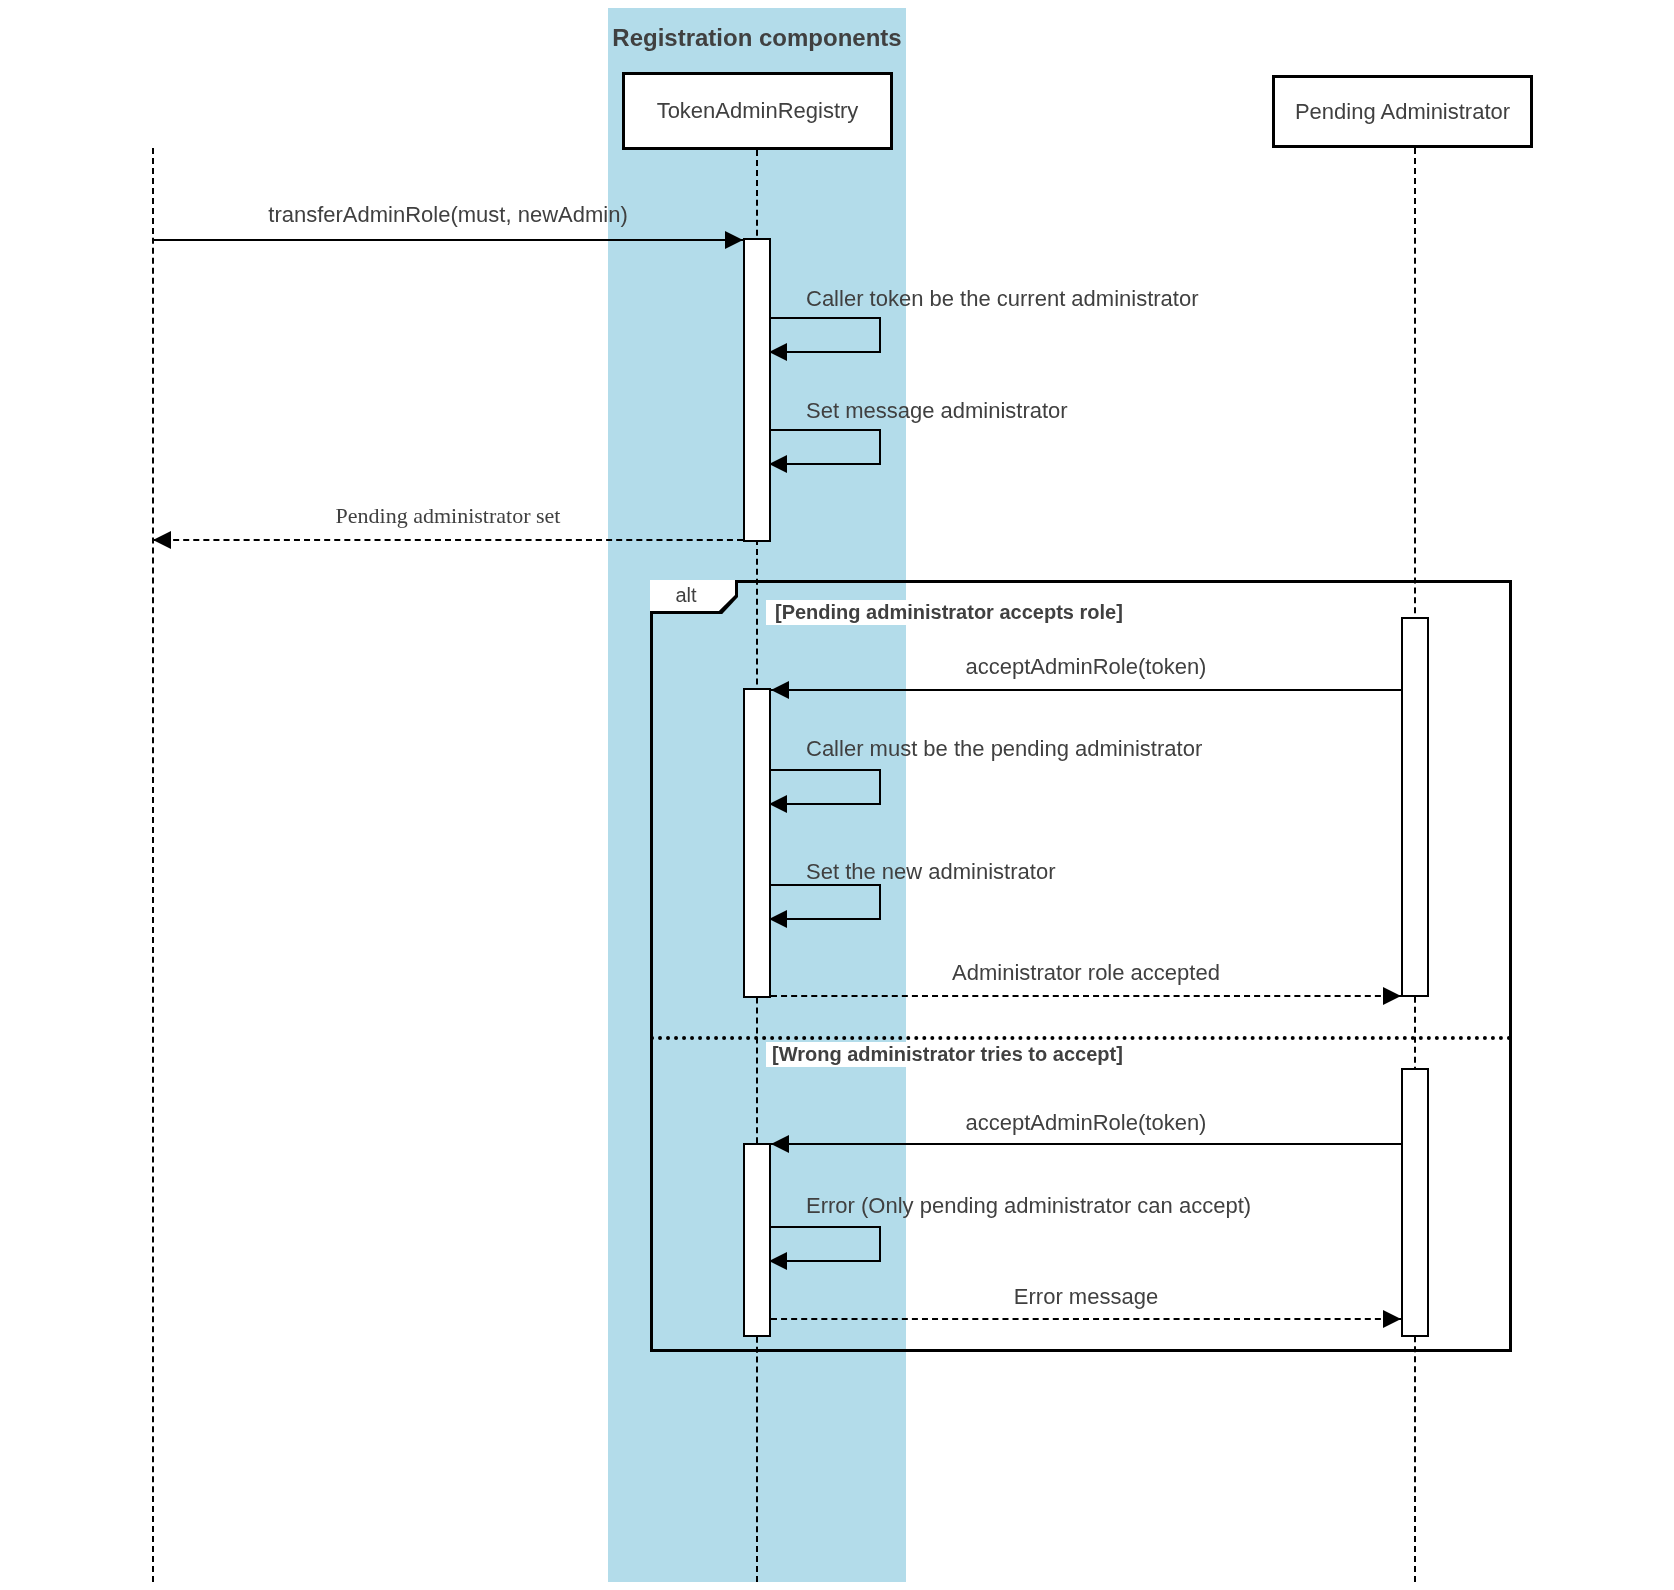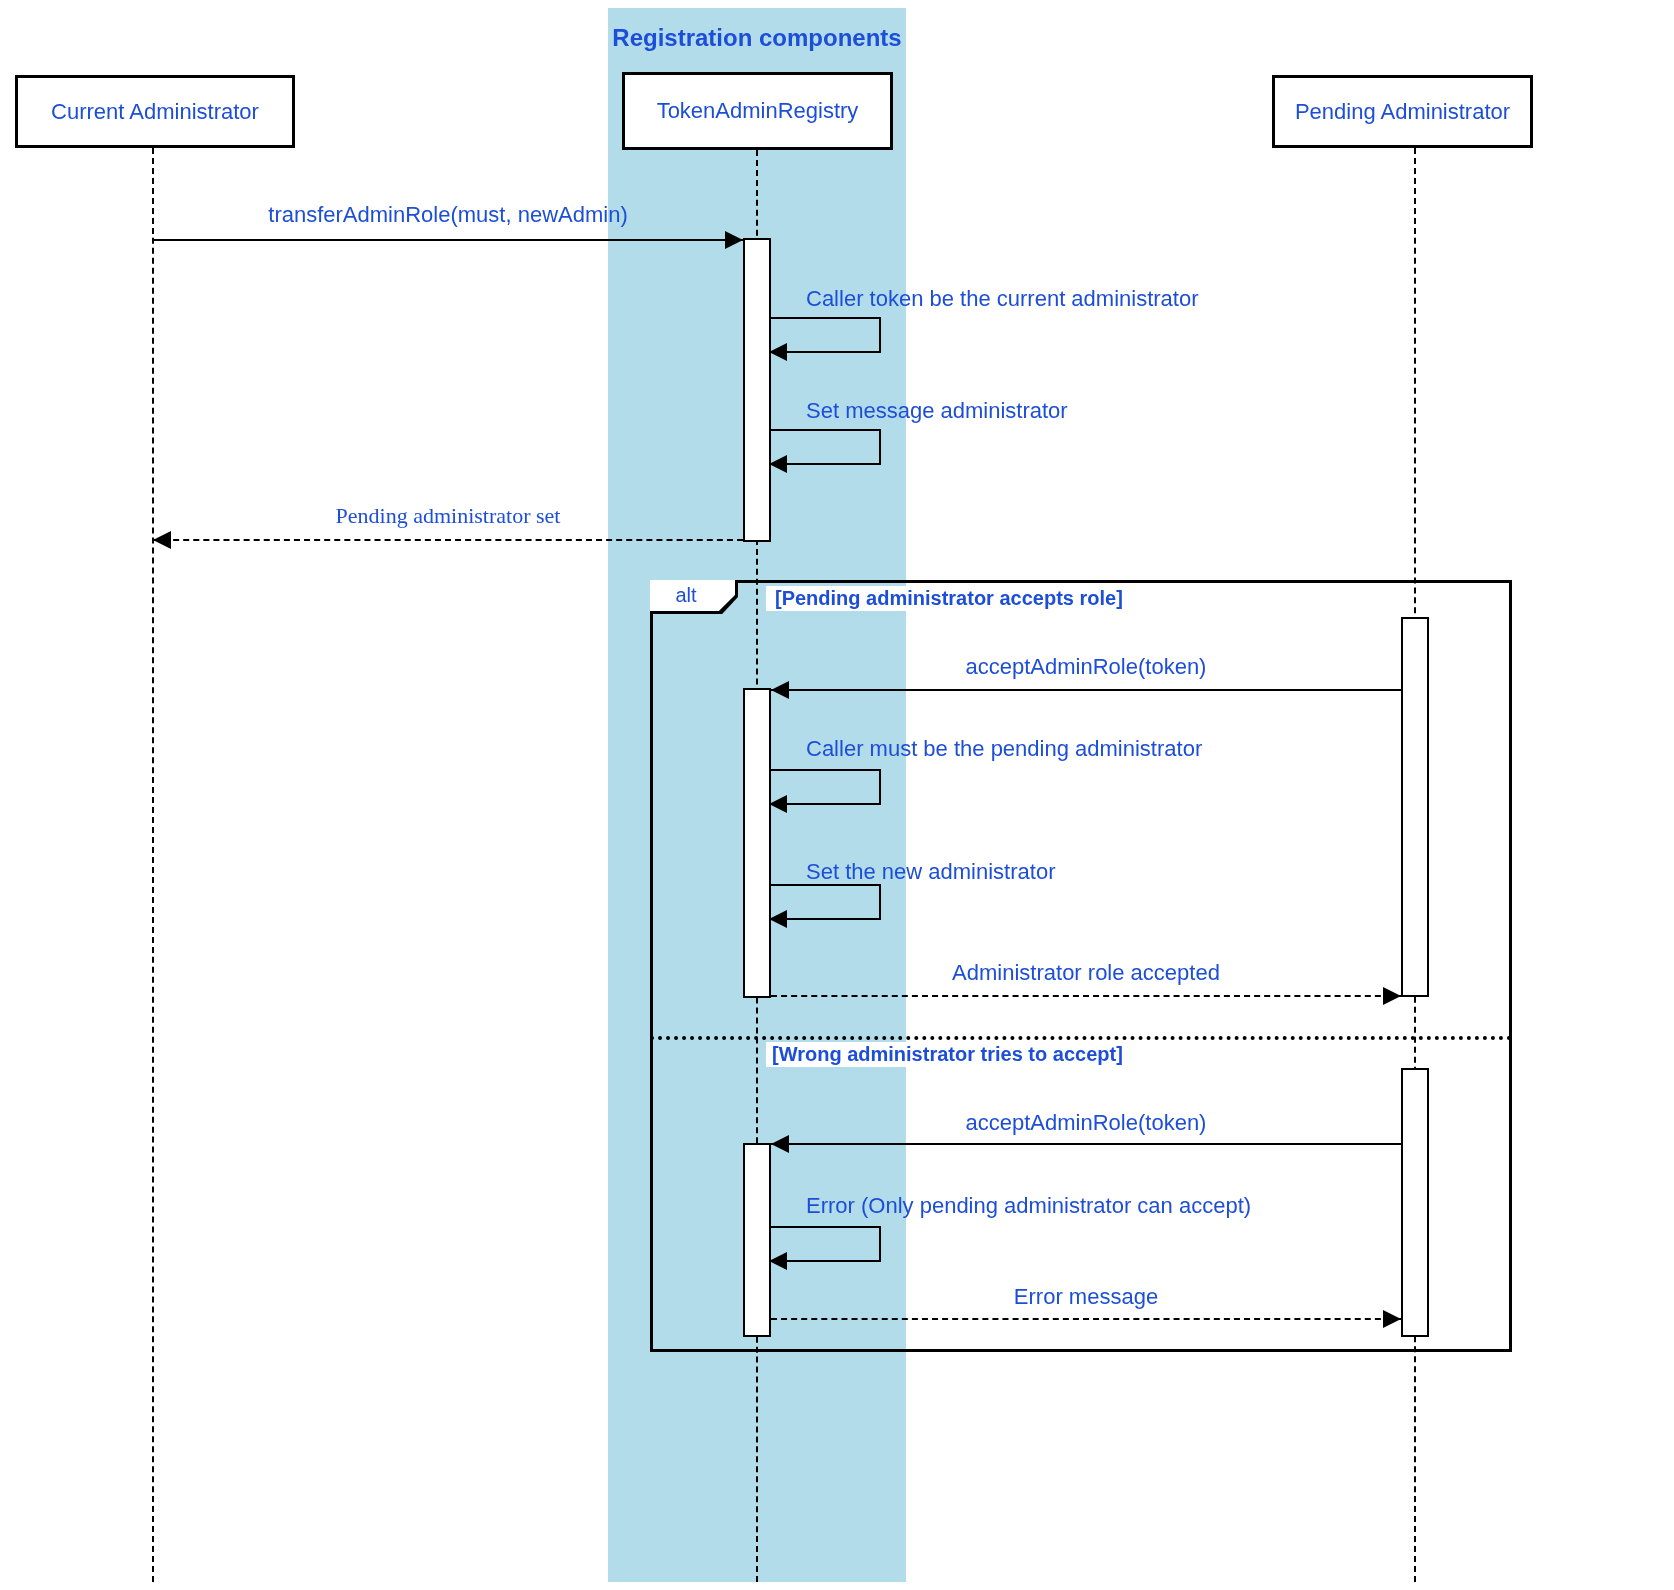--- a/index.html
+++ b/index.html
@@ -1,18 +1,18 @@
 <!DOCTYPE html>
 <html><head>
 <meta charset="utf-8">
 <style>
   html,body{margin:0;padding:0;background:#ffffff;}
   #canvas{
     position:relative;width:1674px;height:1590px;background:#ffffff;overflow:hidden;
-    font-family:"Liberation Sans", sans-serif;color:#1d4ed8;
+    font-family:"Liberation Sans", sans-serif;color:#404040;
   }
   .abs{position:absolute;box-sizing:border-box;}
   .frame-band{background:#b3dcea;}
   .frame-title{font-weight:bold;font-size:24px;text-align:center;white-space:nowrap;}
   .participant{
     background:#fff;border:3px solid #000;display:flex;align-items:center;justify-content:center;
     font-size:22px;white-space:nowrap;
   }
   .lifeline{width:0;border-left:2px dashed #000;}
   .activation{width:28px;background:#fff;border:2px solid #000;}
@@ -39,23 +39,20 @@
 
 <div id="canvas">
 
   <div class="abs frame-band" style="left: 608px; top: 8px; width: 298px; height: 1574px; background: rgb(179, 220, 234);"></div>
   <div class="abs frame-title" style="left:608px;top:24px;width:298px;">Registration components</div>
 
   <div class="abs lifeline" style="left:152px;top:148px;height:1434px;"></div>
   <div class="abs lifeline" style="left:756px;top:150px;height:1432px;"></div>
   <div class="abs lifeline" style="left:1414px;top:148px;height:1434px;"></div>
 
-  <div class="abs participant" style="left:15px;top:75px;width:280px;height:73px;">
-    <span>Current Administrator</span>
-  </div>
   <div class="abs participant" style="left:1272px;top:75px;width:261px;height:73px;">
     <span>Pending Administrator</span>
   </div>
   <div class="abs participant" style="left:622px;top:72px;width:271px;height:78px;">
     <span>TokenAdminRegistry</span>
   </div>
 
   <div class="abs alt-frame" style="left:650px;top:580px;width:862px;height:772px;"></div>
   <div class="abs alt-divider" style="left:650px;top:1036px;width:862px;"></div>
 
@@ -81,21 +78,21 @@
 
   <div class="abs msg-label centered" style="left:448px;top:503px;font-family:Liberation Serif, serif;">Pending administrator set</div>
   <div class="abs msg-line dashed" style="left:153px;top:539px;width:590px;"></div>
   <div class="abs arrow-left-icon" style="left:153px;top:531px;"></div>
 
   <div class="abs alt-tag" style="left:650px;top:580px;">
     <div class="shape-outer"></div>
     <div class="shape-inner"></div>
     <div class="alt-text">alt</div>
   </div>
-  <div class="abs guard-label" style="left:766px;top:586px;padding-left:9px;">[Pending administrator accepts role]</div>
+  <div class="abs guard-label" style="left:766px;top:600px;padding-left:9px;">[Pending administrator accepts role]</div>
 
   <div class="abs msg-label centered" style="left:1086px;top:654px;">acceptAdminRole(token)</div>
   <div class="abs msg-line" style="left:771px;top:689px;width:630px;"></div>
   <div class="abs arrow-left-icon" style="left:771px;top:681px;"></div>
 
   <div class="abs msg-label" style="left:806px;top:736px;">Caller must be the pending administrator</div>
   <div class="abs self-loop" style="left:771px;top:769px;">
     <div class="arrow-left-icon"></div>
   </div>
 

